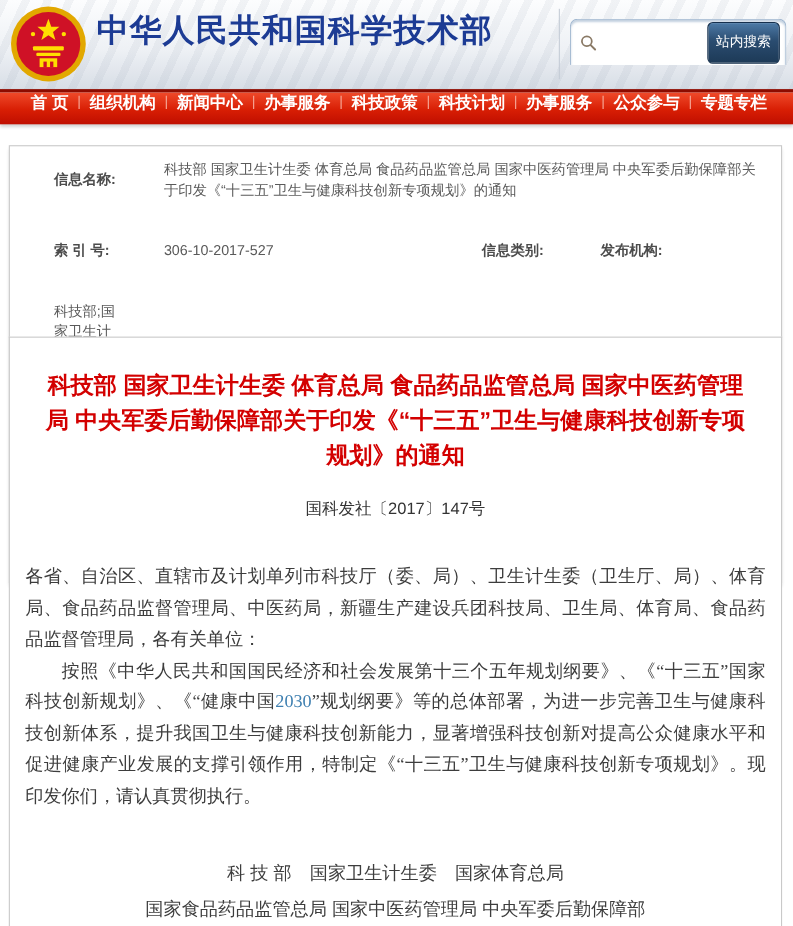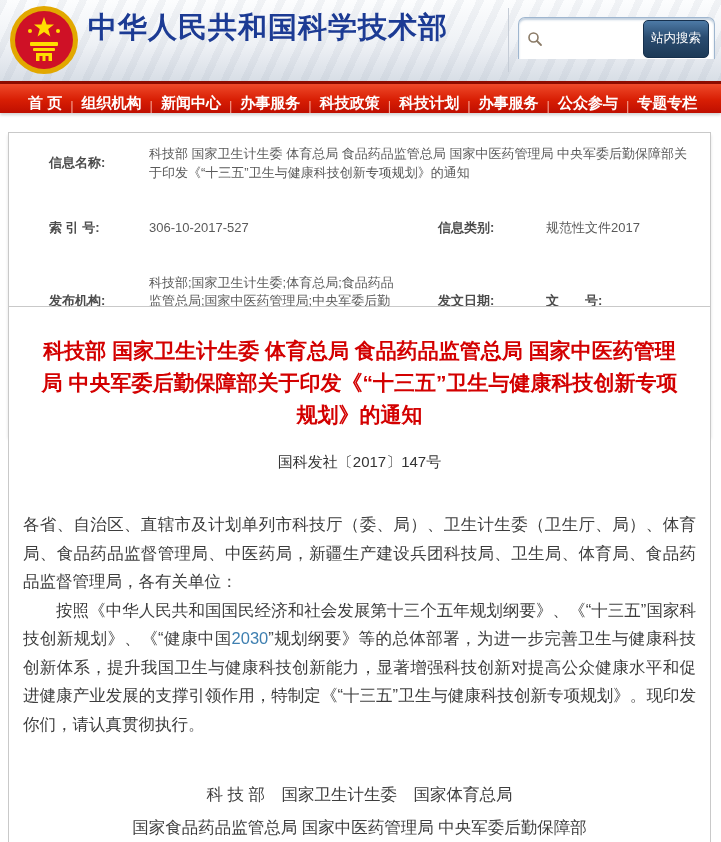--- a/index.html
+++ b/index.html
@@ -25,42 +25,42 @@
   .search-input { flex:1 1 auto; min-width:10px; border:none; outline:none; height:22px;
     font-size:13px; color:#333; background:transparent; }
   .search-button { flex:0 0 auto; width:66px; height:38px; border:1px solid #16304d; border-radius:5px;
     background:linear-gradient(180deg,#4d7aa6 0%,#2a4c70 45%,#1d3a57 100%);
     color:#fff; font-size:12.5px; cursor:pointer; font-family:inherit; }
 
   
   .main-nav { position:relative; height:32px; border-top:3px solid #8c0b00;
     background:linear-gradient(180deg,#ef4a2a 0%,#d81e04 55%,#bf0e00 100%);
     box-shadow:0 2px 3px rgba(0,0,0,.18);
-    display:flex; align-items:flex-end; padding:0 20px 0 28px; }
+    display:flex; align-items:flex-start; padding:0 20px 0 28px; }
   .nav-item { color:#fff; font-size:15px; font-weight:bold; text-decoration:none; white-space:nowrap; }
   .nav-sep { color:#f5a393; font-size:13px; margin:0 8px; }
 
   
   .meta-card { position:absolute; left:8px; top:132px; width:703px; min-height:146px;
     background:#fff; border:1px solid #c9c9c9; box-shadow:0 3px 3px rgba(0,0,0,.12);
     padding:12px 14px 12px 40px; }
   .meta-grid { display:grid; grid-template-columns:64px 253px 72px 1fr; row-gap:6px; column-gap:6px;
     font-size:13px; line-height:1.45;gap:36px; }
   .m-label { font-weight:bold; color:#4c4c4c; align-self:center; white-space:nowrap; }
   .m-value { color:#5a5a5a; align-self:center; }
   .span3 { grid-column:2 / 5; }
 
   
   .doc-card { position:absolute; left:8px; top:306px; width:703px; height:560px;
     background:#fff; border:1px solid #c9c9c9; border-bottom:none; padding:28px 14px 0 14px; }
   .doc-title { width:640px; margin:0 auto; font-size:21px; line-height:32px; font-weight:bold;
     color:#d30000; text-align:center; }
   .doc-number { margin-top:22px; text-align:center; font-size:15px; color:#333; }
   .doc-body { margin-top:38px; font-size:16.5px; line-height:28.5px; color:#3d3d3d; text-align:justify; }
-  .p2 { text-indent:2em; }
+  .p2 { text-indent:2em;font-family:Liberation Serif, serif; }
   .inline-link { color:#3e7fb0; text-decoration:none; }
   .sig { text-align:center; font-size:16.5px; color:#3d3d3d; line-height:33px; }
   .sig-block { margin-top:40px; }
 </style>
 </head>
 <body>
 
 <div class="page">
 
   <header class="site-header">
@@ -115,21 +115,20 @@
   </nav>
 
   <section class="meta-card">
     <div class="meta-grid">
       <div class="m-label">信息名称:</div>
       <div class="m-value span3">科技部 国家卫生计生委 体育总局 食品药品监管总局 国家中医药管理局 中央军委后勤保障部关于印发《“十三五”卫生与健康科技创新专项规划》的通知</div>
 
       <div class="m-label">索 引 号:</div>
       <div class="m-value">306-10-2017-527</div>
       <div class="m-label">信息类别:</div>
-      <div class="m-value">规范性文件2017</div>
 
       <div class="m-label">发布机构:</div>
       <div class="m-value">科技部;国家卫生计生委;体育总局;食品药品监管总局;国家中医药管理局;中央军委后勤保障部</div>
       <div class="m-label">发文日期:</div>
 
       <div class="m-label">文　　号:</div>
       <div class="m-value">国科发社〔2017〕147号</div>
       <div class="m-label">效　力:</div>
       <div class="m-value"></div>
     </div>

